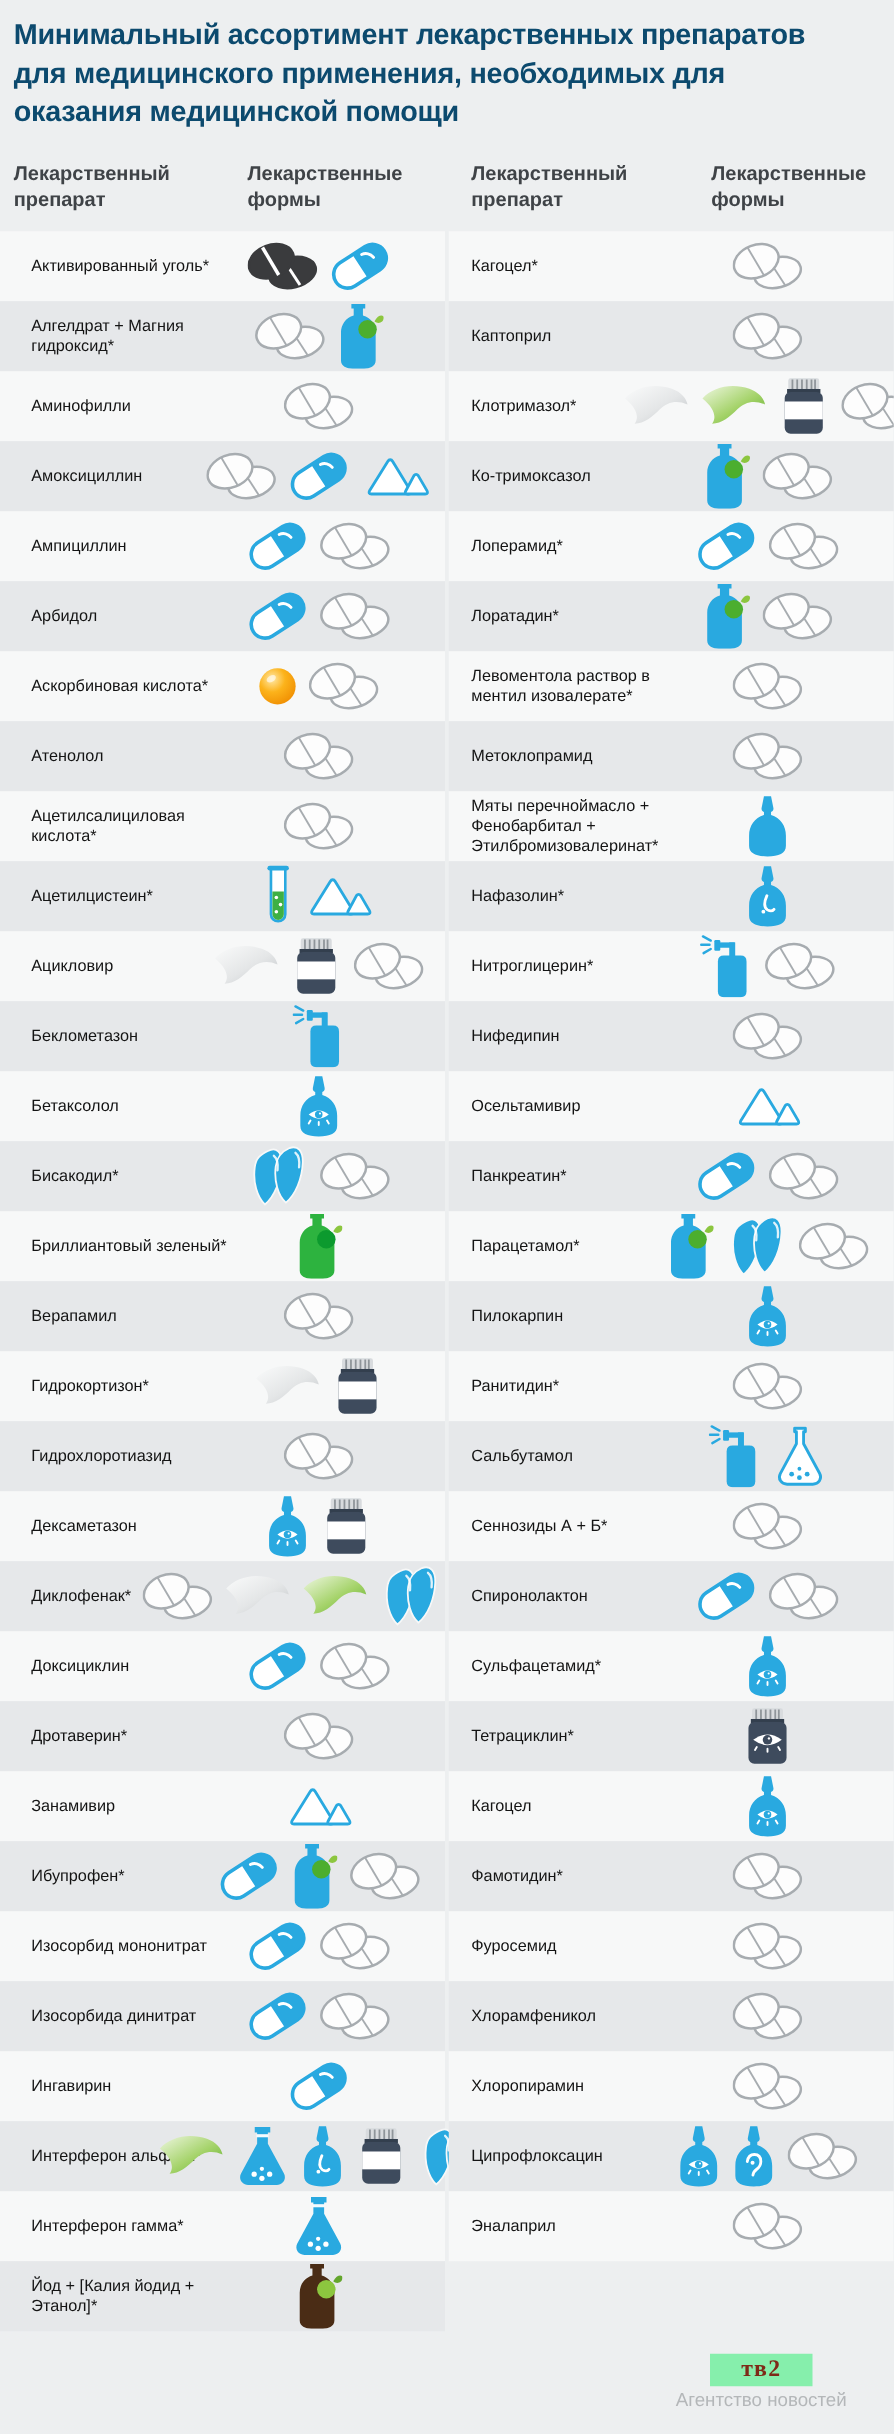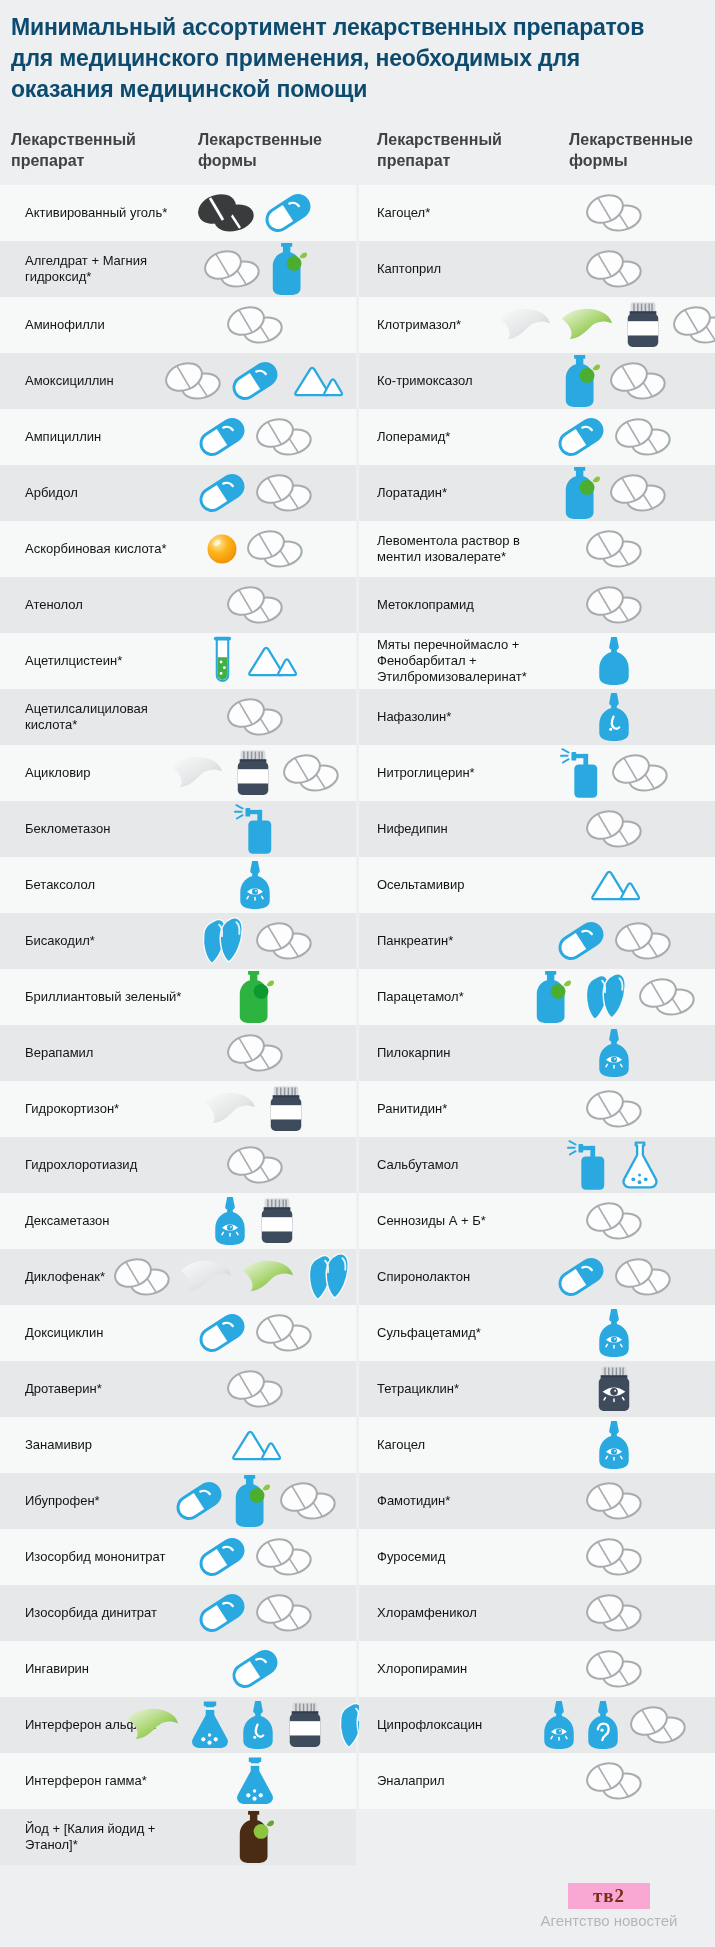--- a/index.html
+++ b/index.html
@@ -21,21 +21,21 @@
   .rows .row:nth-child(odd){background:#f7f8f8;}
   .rows .row:nth-child(even){background:#e6e8ea;}
   .name{flex:0 0 195px;box-sizing:border-box;font-size:13px;line-height:16px;color:#141414;padding-right:4px;}
   .col-l .name{padding-left:25px;}
   .col-r .name{padding-left:18px;}
   .forms{position:absolute;left:158px;right:4px;top:0;bottom:0;display:flex;align-items:center;
          justify-content:center;gap:10px;pointer-events:none;}
   .icon{flex:none;display:flex;align-items:center;}
   .icon svg{display:block;}
   .footer{width:160px;margin:18px 26px 0 auto;text-align:center;}
-  .logo{display:inline-block;background:#f9a8d4;color:#7e2a18;font-family:"Liberation Serif",serif;
+  .logo{display:inline-block;background:#86efac;color:#7e2a18;font-family:"Liberation Serif",serif;
         font-weight:700;font-size:19px;line-height:24px;padding:1px 25px;letter-spacing:1px;}
   .tagline{margin-top:3px;color:#b4b7b9;font-size:15px;line-height:18px;}
 </style>
 </head>
 <body>
 
 <div class="page">
   <h1 class="title">Минимальный ассортимент лекарственных препаратов для медицинского применения, необходимых для оказания медицинской помощи</h1>
 
   <div class="table">
@@ -205,49 +205,49 @@
                 <svg width="56" height="40" viewBox="0 0 56 40">
                   <ellipse cx="36" cy="25" rx="19" ry="12" transform="rotate(-14 36 25)" fill="#fdfdfd" stroke="#a7acb0" stroke-width="2"></ellipse>
                   <line x1="29" y1="15" x2="42" y2="35" stroke="#a7acb0" stroke-width="1.5"></line>
                   <ellipse cx="19" cy="16" rx="18.5" ry="13" transform="rotate(-21 19 16)" fill="#fdfdfd" stroke="#a7acb0" stroke-width="2"></ellipse>
                   <line x1="12" y1="5" x2="25" y2="27" stroke="#a7acb0" stroke-width="1.5"></line>
                 </svg>
               </span>
             </div>
           </div>
           <div class="row">
+            <div class="name">Ацетилсалициловая кислота*</div>
+            <div class="forms">
+              <span class="icon">
+                <svg width="56" height="40" viewBox="0 0 56 40">
+                  <ellipse cx="36" cy="25" rx="19" ry="12" transform="rotate(-14 36 25)" fill="#fdfdfd" stroke="#a7acb0" stroke-width="2"></ellipse>
+                  <line x1="29" y1="15" x2="42" y2="35" stroke="#a7acb0" stroke-width="1.5"></line>
+                  <ellipse cx="19" cy="16" rx="18.5" ry="13" transform="rotate(-21 19 16)" fill="#fdfdfd" stroke="#a7acb0" stroke-width="2"></ellipse>
+                  <line x1="12" y1="5" x2="25" y2="27" stroke="#a7acb0" stroke-width="1.5"></line>
+                </svg>
+              </span>
+            </div>
+          </div>
+          <div class="row">
             <div class="name">Ацетилцистеин*</div>
             <div class="forms">
               <span class="icon">
                 <svg width="21" height="52" viewBox="0 0 22 54">
                   <path d="M5 5 V42 a6 6 0 0 0 12 0 V5" fill="#fff" stroke="#29a9e0" stroke-width="2.2"></path>
                   <path d="M6.2 23 V42 a4.8 4.8 0 0 0 9.6 0 V23 Z" fill="#3eb044"></path>
                   <circle cx="9.5" cy="28" r="1.5" fill="#fff"></circle>
                   <circle cx="13" cy="34" r="1.5" fill="#fff"></circle>
                   <circle cx="9.5" cy="40" r="1.5" fill="#fff"></circle>
                   <rect x="2" y="1.5" width="18" height="4" rx="2" fill="#29a9e0"></rect>
                 </svg>
               </span>
               <span class="icon">
                 <svg width="56" height="34" viewBox="0 0 58 36">
                   <path d="M21.8 5.5 C23 3.5 24.8 3.5 26 5.5 L41 30 Q42.5 33 39.5 33 H8 Q5 33 6.5 30 Z" fill="#fff" stroke="#29a9e0" stroke-width="2.4" stroke-linejoin="round"></path>
                   <path d="M44 17.5 C45 16 46.6 16 47.6 17.5 L55 30.2 Q56.5 33 53.5 33 H38.5 Q35.6 33 37 30.5 Z" fill="#fff" stroke="#29a9e0" stroke-width="2.4" stroke-linejoin="round"></path>
-                </svg>
-              </span>
-            </div>
-          </div>
-          <div class="row">
-            <div class="name">Ацетилсалициловая кислота*</div>
-            <div class="forms">
-              <span class="icon">
-                <svg width="56" height="40" viewBox="0 0 56 40">
-                  <ellipse cx="36" cy="25" rx="19" ry="12" transform="rotate(-14 36 25)" fill="#fdfdfd" stroke="#a7acb0" stroke-width="2"></ellipse>
-                  <line x1="29" y1="15" x2="42" y2="35" stroke="#a7acb0" stroke-width="1.5"></line>
-                  <ellipse cx="19" cy="16" rx="18.5" ry="13" transform="rotate(-21 19 16)" fill="#fdfdfd" stroke="#a7acb0" stroke-width="2"></ellipse>
-                  <line x1="12" y1="5" x2="25" y2="27" stroke="#a7acb0" stroke-width="1.5"></line>
                 </svg>
               </span>
             </div>
           </div>
           <div class="row">
             <div class="name">Ацикловир</div>
             <div class="forms">
               <span class="icon">
                 <svg width="52" height="37" viewBox="0 0 54 38">
                   <defs>

